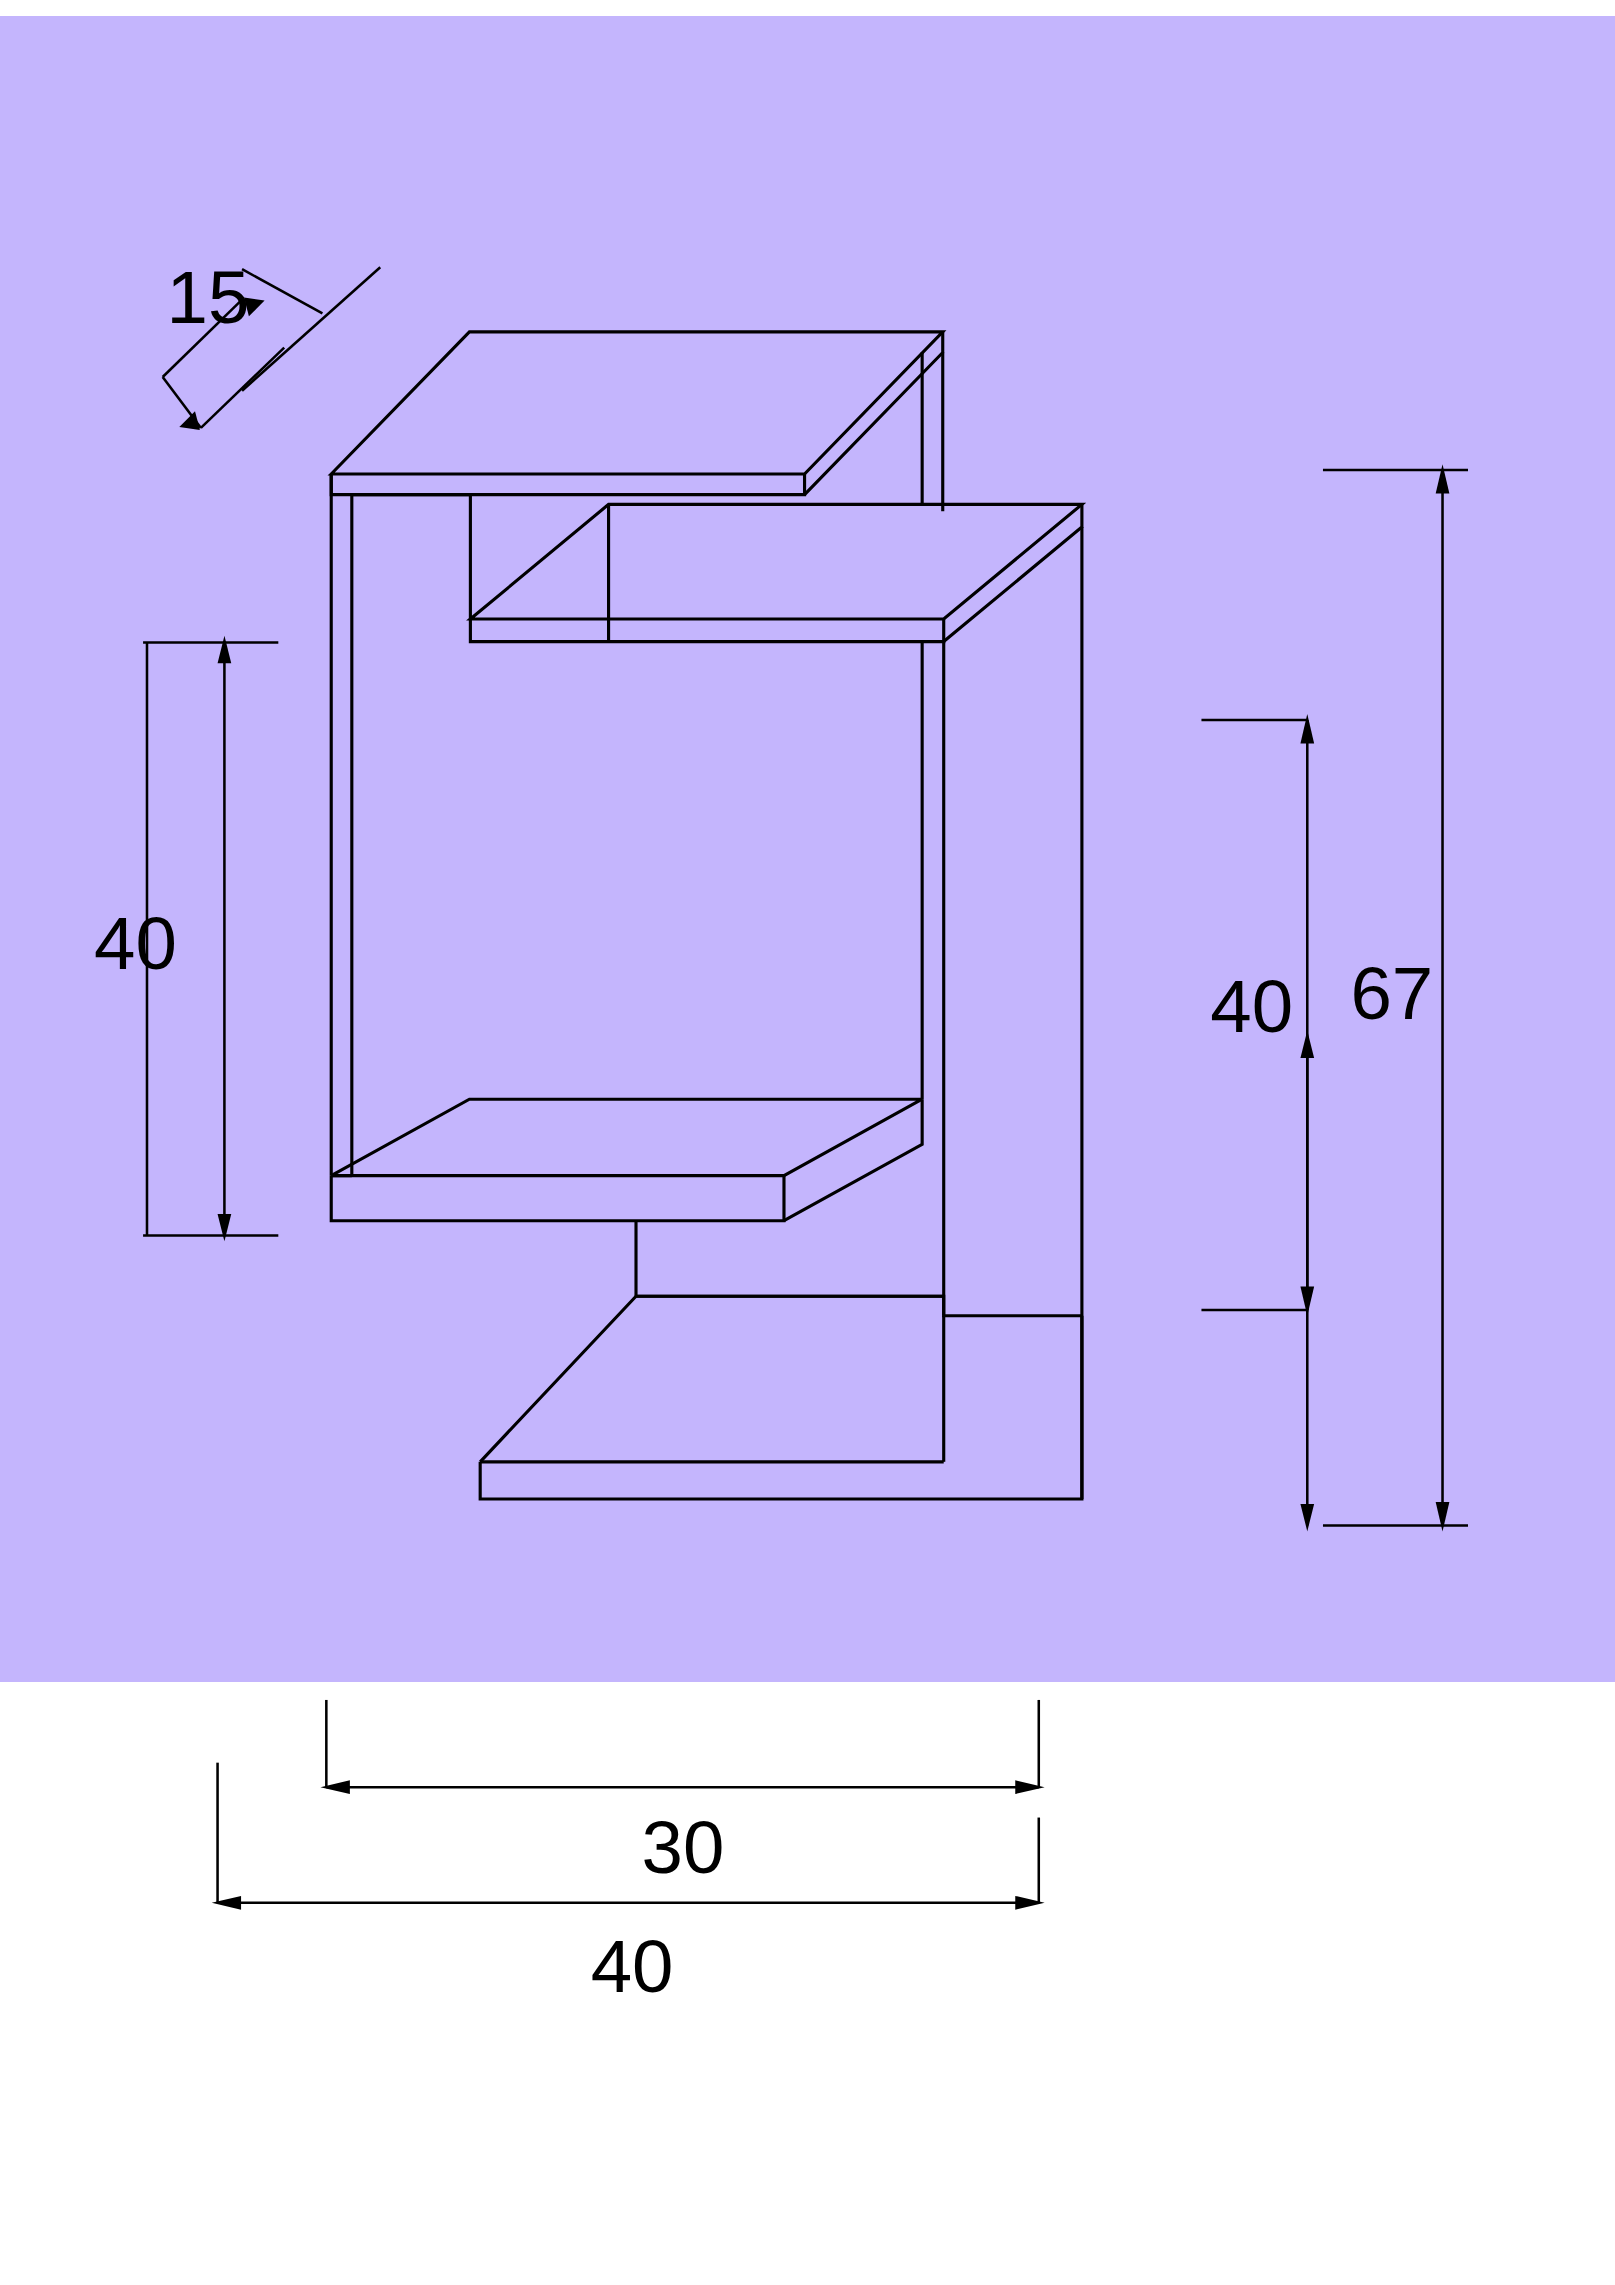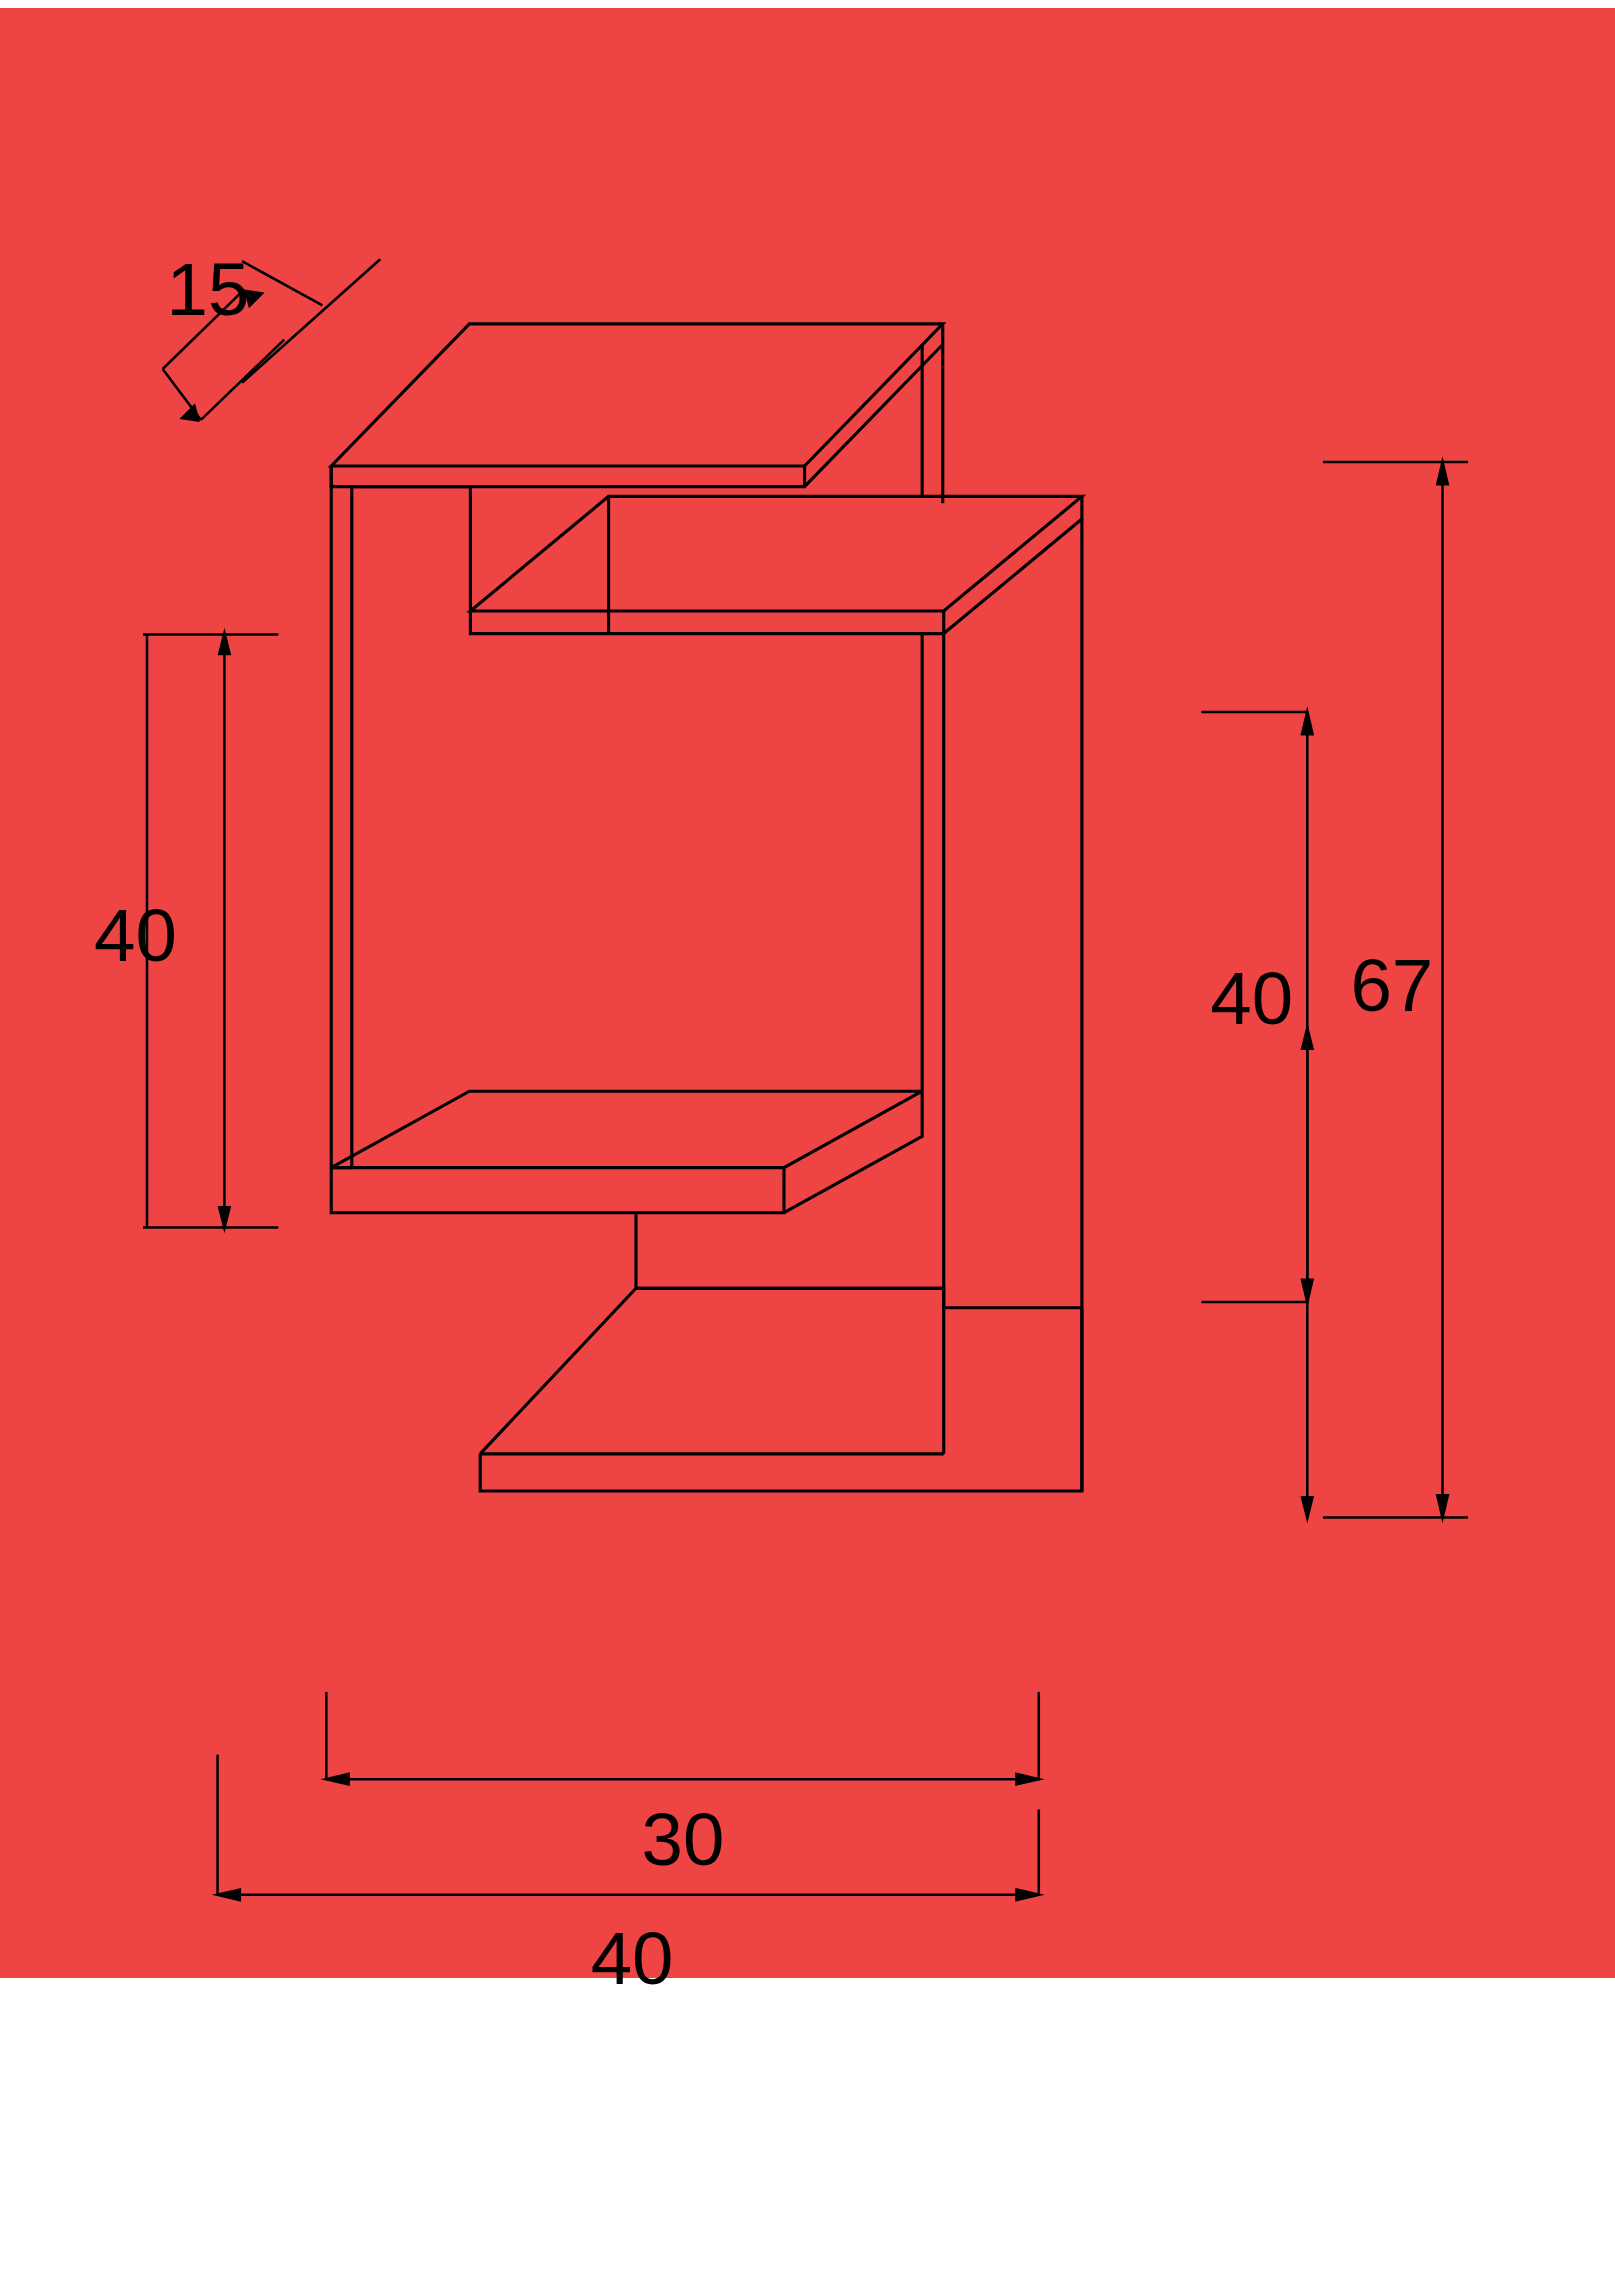--- a/index.html
+++ b/index.html
@@ -1,18 +1,18 @@
 <!DOCTYPE html>
 <html><head>
 <meta charset="utf-8">
 <style>
   html,body{margin:0;padding:0;background:#ffffff;}
   body{width:1615px;height:2286px;position:relative;overflow:hidden;
        font-family:"Liberation Sans",sans-serif;color:#000;}
-  #sheet{position:absolute;left:0;top:8px;width:1615px;height:1970px;background:#ef4444;}
+  #sheet{position:absolute;left:0;top:16px;width:1615px;height:1666px;background:#c4b5fd;}
   svg#drawing{position:absolute;left:0;top:0;width:1615px;height:2286px;display:block;}
   .dimtext{font-family:"Liberation Sans",sans-serif;font-size:76px;fill:#000;
            dominant-baseline:middle;}
 </style>
 </head>
 <body>
 
 <div id="sheet">
 
   <svg id="drawing" viewBox="0 0 1648 2332" xmlns="http://www.w3.org/2000/svg">

